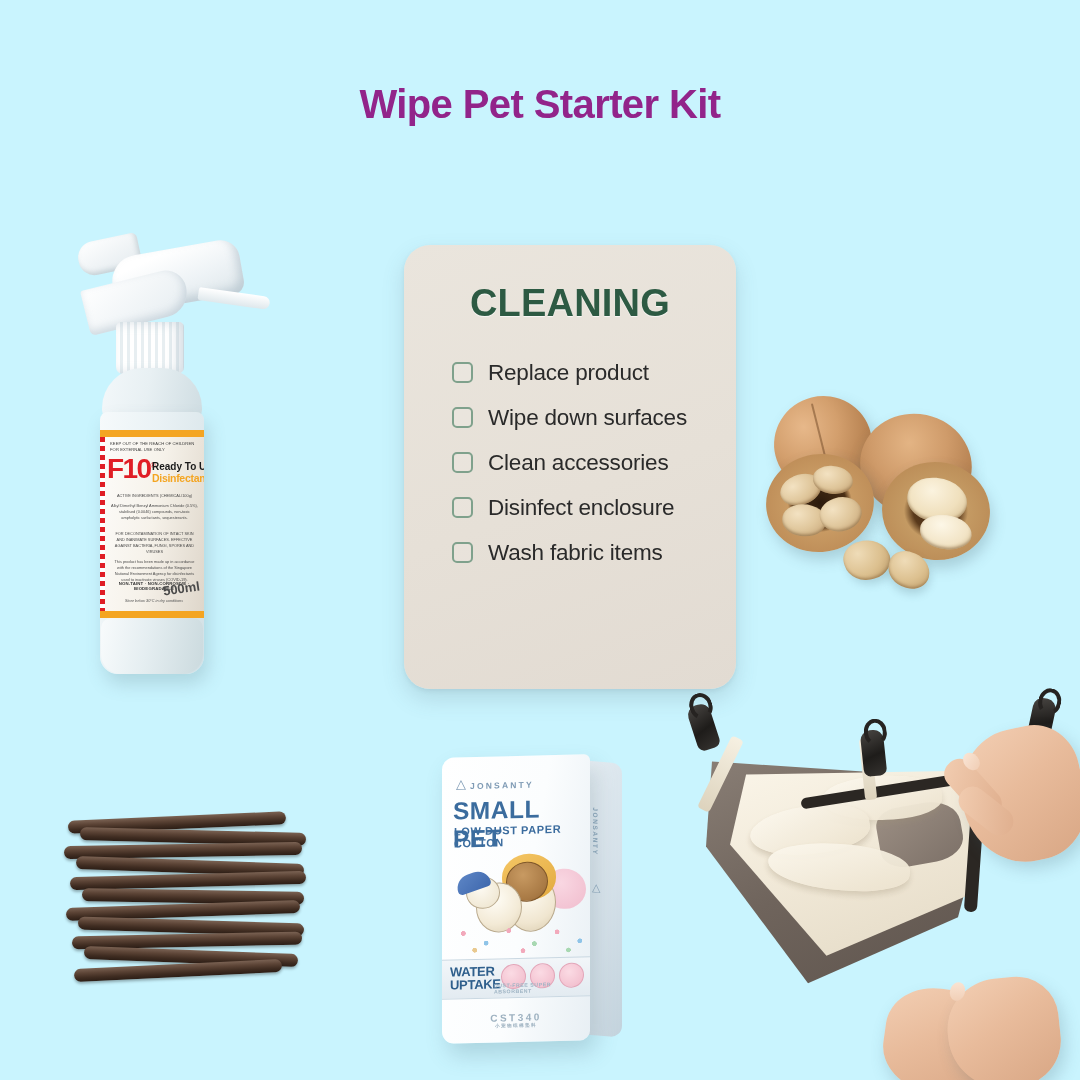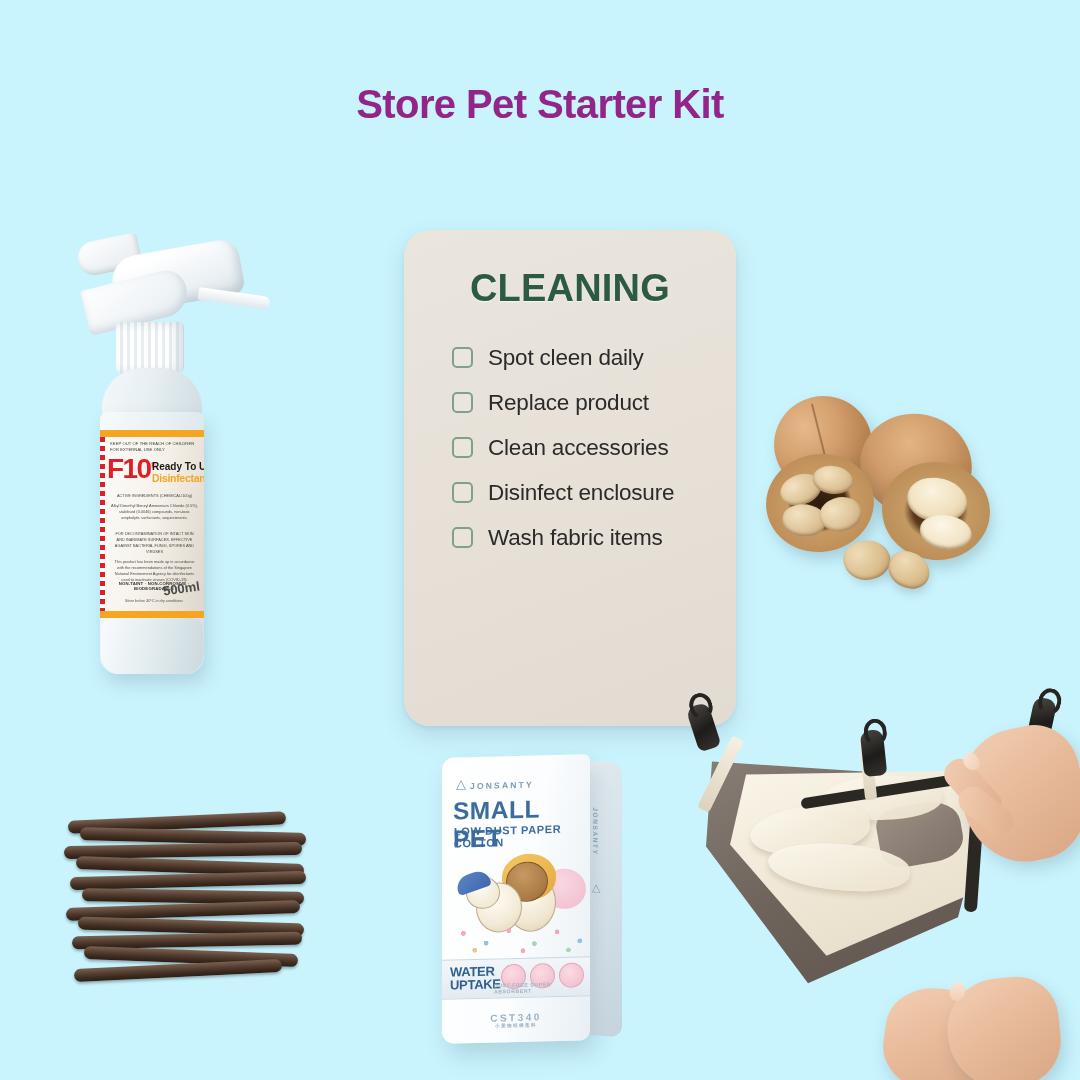--- a/index.html
+++ b/index.html
@@ -23,22 +23,22 @@
     text-align: center;
     font-size: 40px;
     font-weight: 800;
     letter-spacing: -0.6px;
     color: #92248a;
   }
 
   
   #checklist-card {
     position: absolute;
-    left: 404px; top: 230px;
-    width: 332px; height: 496px;
+    left: 404px; top: 245px;
+    width: 332px; height: 444px;
     background: linear-gradient(160deg, #eae5dd 0%, #e6e0d7 55%, #e2dbd2 100%);
     border-radius: 26px;
     box-shadow: 0 10px 22px rgba(80,100,110,.18), 0 2px 4px rgba(80,100,110,.10);
   }
   #checklist-heading {
     margin-top: 38px;
     text-align: center;
     color: #2d5a43;
     font-weight: 800;
     font-size: 38px;
@@ -484,21 +484,21 @@
     border-radius: 50%;
   }
   .n1 { left: 292px; top: 56px; width: 15px; height: 19px; transform: rotate(-40deg); }
   .n2 { left: 278px; top: 286px; width: 15px; height: 19px; transform: rotate(18deg); }
 </style>
 </head>
 <body>
 
 <div id="stage">
 
-  <h1 id="page-title">Store Pet Starter Kit</h1>
+  <h1 id="page-title">Wipe Pet Starter Kit</h1>
 
   <div class="product" id="spray-bottle">
     <div class="sb-head">
       <div class="nozzle"></div>
       <div class="body"></div>
       <div class="trigger"></div>
       <div class="spout"></div>
     </div>
     <div class="sb-collar"></div>
     <div class="sb-shoulder"></div>
@@ -520,25 +520,25 @@
     </div>
   </div>
 
   <div id="checklist-card">
     <div id="checklist-heading">
       <span>CLEANING</span>
     </div>
     <ul id="checklist-items">
       <li class="checklist-item">
         <span class="checkbox"></span>
-        <span class="check-label">Spot cleen daily</span>
+        <span class="check-label">Replace product</span>
       </li>
       <li class="checklist-item">
         <span class="checkbox"></span>
-        <span class="check-label">Replace product</span>
+        <span class="check-label">Wipe down surfaces</span>
       </li>
       <li class="checklist-item">
         <span class="checkbox"></span>
         <span class="check-label">Clean accessories</span>
       </li>
       <li class="checklist-item">
         <span class="checkbox"></span>
         <span class="check-label">Disinfect enclosure</span>
       </li>
       <li class="checklist-item">

